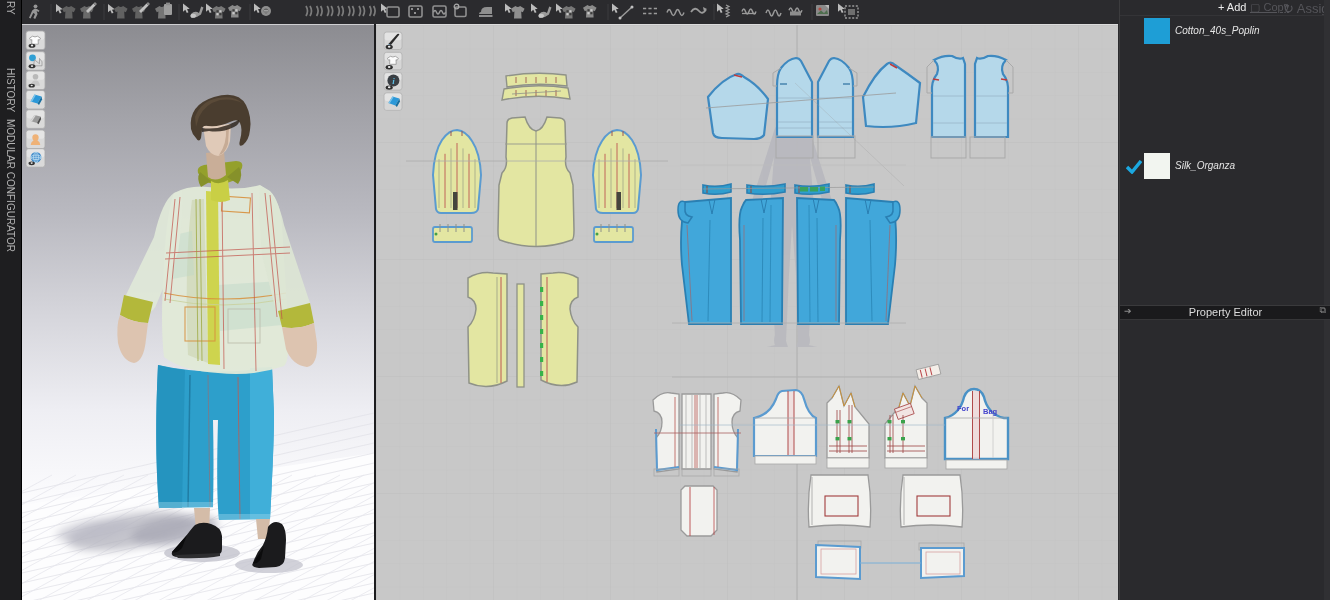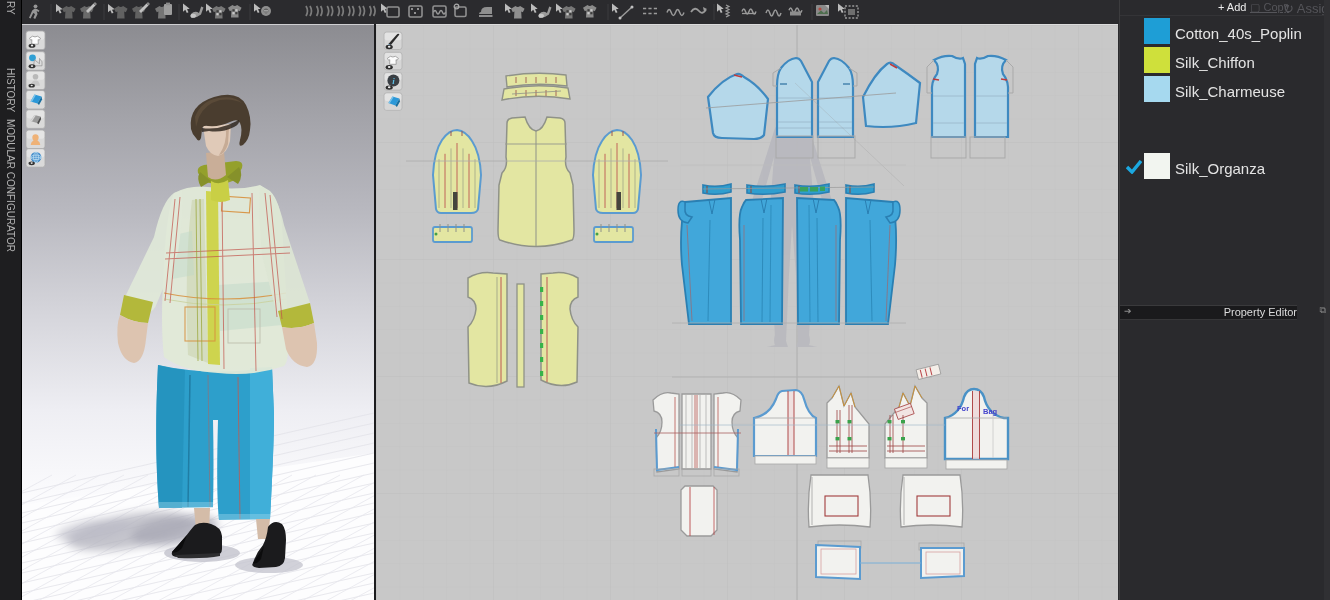--- a/index.html
+++ b/index.html
@@ -7,22 +7,22 @@
 #toolbar{left:0;top:0;width:1120px;height:24px;background:#2b2b2e;}
 #sidebar{left:0;top:0;width:21px;height:600px;background:#1e1e20;border-right:1px solid #000;}
 .vtab{position:absolute;left:16px;color:#b2b2b2;font-size:10px;white-space:nowrap;transform-origin:left top;transform:rotate(90deg);}
 #view3d{left:22px;top:25px;width:352px;height:575px;background:linear-gradient(#8c8c91 0%,#a3a3a9 16%,#b8b8bf 32%,#d5d5db 50%,#eeeef3 67%,#fbfbfd 82%,#fdfdfe 100%);}
 #v3top{left:22px;top:24px;width:352px;height:1px;background:#cfcfd2;}
 #view2d{left:376px;top:24px;width:742px;height:576px;background:#c8c8c8;border-top:1px solid #dcdcdc;box-sizing:border-box;}
 #panelborder{left:374px;top:24px;width:2px;height:576px;background:#1c1c1e;}
 #rpanel{left:1119px;top:0;width:211px;height:600px;background:#2a2a2d;border-left:1px solid #3c3c3e;}
 .swrow{position:absolute;left:0;width:211px;height:26px;}
 .sw{position:absolute;left:24px;top:0;width:26px;height:26px;}
-.swlab{position:absolute;left:55px;top:7px;font-size:15px;color:#e4e4e4;}
-#propbar{position:absolute;left:0;top:305px;width:177px;height:13px;background:#1a1a1c;border-top:1px solid #3a3a3c;border-bottom:1px solid #363638;color:#dcdcdc;font-size:11px;text-align:right;line-height:13px;}
+.swlab{position:absolute;left:55px;top:7px;font-size:10px;color:#e4e4e4;font-style:italic;}
+#propbar{position:absolute;left:0;top:305px;width:211px;height:13px;background:#1a1a1c;border-top:1px solid #3a3a3c;border-bottom:1px solid #363638;color:#dcdcdc;font-size:11px;text-align:center;line-height:13px;}
 svg{display:block;}
 </style></head>
 <body>
 <div id="app">
   <div class="abs" id="toolbar">
       <svg width="1120" height="24">
         <defs>
           <g id="shp">
             <path d="M4.5 0 L0 2.8 L1.8 6.2 L3.4 5.4 L3 12.5 L10.6 12.5 L10.2 5.4 L11.8 6.2 L13.6 2.8 L9.1 0 Q6.8 1.9 4.5 0Z"></path>
           </g>
@@ -687,28 +687,20 @@
     <div style="position:absolute;left:0;top:0;width:211px;height:15px;font-size:11px;">
       <span style="position:absolute;left:98px;top:1px;color:#ededed;white-space:nowrap;">+ Add</span>
       <span style="position:absolute;left:130px;top:1px;color:#55555a;white-space:nowrap;text-decoration:underline;">▢ Copy</span>
       <span style="position:absolute;left:163px;top:1px;color:#55555a;white-space:nowrap;font-size:13px;">↻ Assign</span>
     </div>
     <div style="position:absolute;left:0;top:15px;width:211px;height:1px;background:#343437;"></div>
     <div class="swrow" style="top:18px;">
         <div class="sw" style="background:#1e9ed6;"></div>
         <div class="swlab">Cotton_40s_Poplin</div>
       </div>
-    <div class="swrow" style="top:47px;">
-        <div class="sw" style="background:#cfe03b;"></div>
-        <div class="swlab">Silk_Chiffon</div>
-      </div>
-    <div class="swrow" style="top:76px;">
-        <div class="sw" style="background:#a6d9ef;"></div>
-        <div class="swlab">Silk_Charmeuse</div>
-      </div>
     <div class="swrow" style="top:105px;margin-top:48px;">
         <div class="sw" style="background:#f2f5f0;"></div>
         <div class="swlab">Silk_Organza</div>
       <svg style="position:absolute;left:6px;top:7px;" width="16" height="14" viewBox="0 0 16 14">
           <path d="M1 7 l5 5 L15 1" stroke="#1ba8e0" stroke-width="3.4" fill="none"></path>
         </svg>
     </div>
     <div style="position:absolute;right:0;top:0;width:7px;height:600px;background:#303033;"></div>
     <div id="propbar">Property Editor</div>
     <div style="position:absolute;left:4px;top:306px;color:#8a8a8a;font-size:9px;">➔</div>

